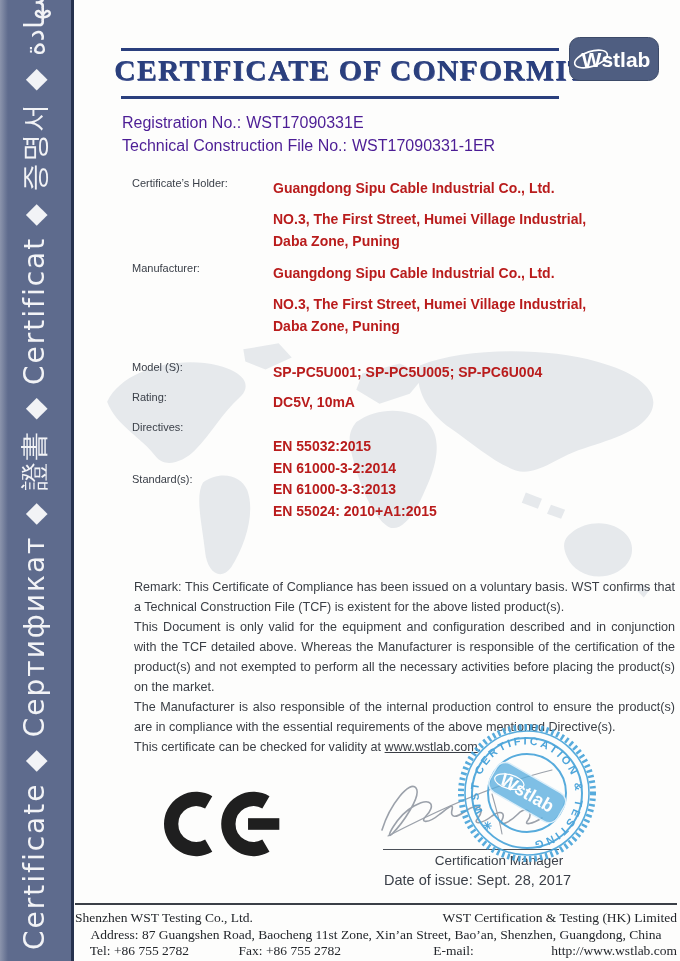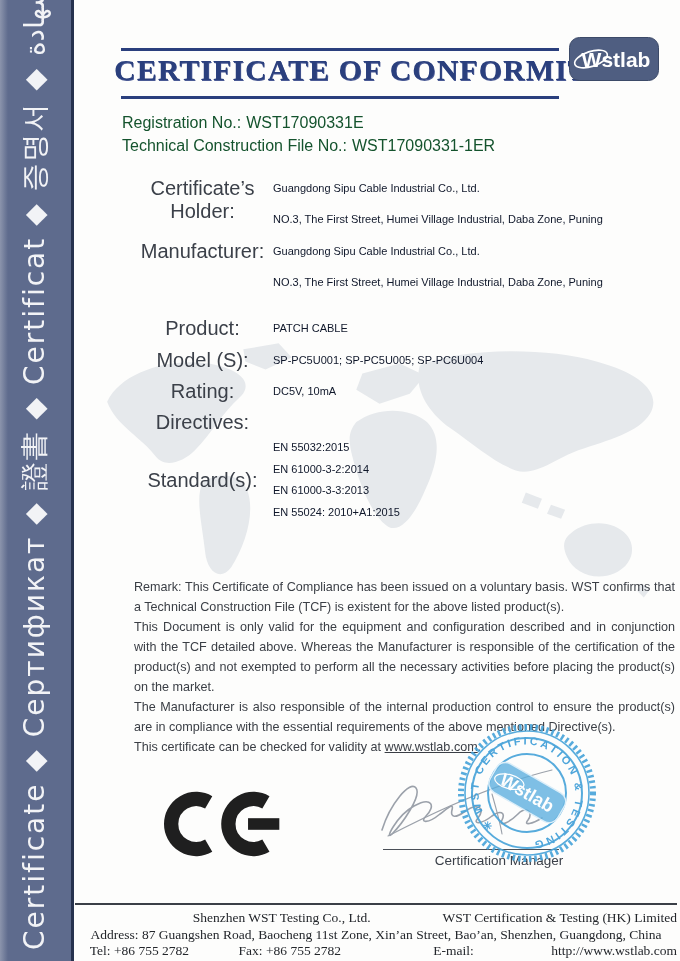--- a/index.html
+++ b/index.html
@@ -26,28 +26,28 @@
   .rule { position:absolute; left:47px; width:438px; height:3px; background:#2a3f7d; }
   .rule-top { top:48px; }
   .rule-bottom { top:96px; }
   .title {
     position:absolute; left:40px; top:53px; width:452px; text-align:center;
     font-family:"Liberation Serif", serif; font-weight:bold; font-size:30px;
     letter-spacing:1px; color:#2a3f7d; white-space:nowrap;
     text-shadow:0.6px 0.6px 0 #4a5a95;
   }
   .logo { position:absolute; left:494px; top:36px; width:92px; height:46px; }
-  .reg-block { position:absolute; left:48px; top:111px; font-size:16px; color:#14532d; line-height:23px; }
+  .reg-block { position:absolute; left:48px; top:111px; font-size:16px; color:#4c1d95; line-height:23px; }
   .reg-line span { margin-right:5px; }
   
   .fields { position:absolute; left:58px; top:177px; width:528px; }
   .field-row { display:grid; grid-template-columns:141px 1fr; }
-  .field-label { font-size:20px; color:#3b4049;text-align:center; }
+  .field-label { font-size:11px; color:#3b4049; }
   .field-label.center { align-self:center; }
-  .field-value { font-size:11px; color:#0f172a; line-height:22px; max-width:348px; }
+  .field-value { font-size:14px; color:#b91c1c; line-height:22px; max-width:348px;font-weight:bold; }
   .company { margin-bottom:9px; }
   .mb10 { margin-bottom:10px; } .mb11 { margin-bottom:24px; }
   .mb9  { margin-bottom:9px; }  .mb8  { margin-bottom:8px; }
   .mb3  { margin-bottom:3px; }
   .stds div { line-height:21.5px; }
   
   .remark {
     position:absolute; left:60px; top:577px; width:541px;
     font-size:12.6px; line-height:20px; color:#3a3e45; text-align:justify;
   }
@@ -59,21 +59,21 @@
   .sig-role { position:absolute; left:352px; top:853px; width:146px; text-align:center; font-size:13.5px; color:#3b4049; }
   .date-line { position:absolute; left:310px; top:872px; font-size:14.5px; color:#3b4049; }
   .stamp { position:absolute; left:380px; top:720px; width:146px; height:146px; opacity:0.92; }
   
   .footer {
     position:absolute; left:75px; right:3px; top:903px;
     border-top:2px solid #3a3f47; padding-top:5px;
     font-family:"Liberation Serif", serif; font-size:13.5px; color:#23262b;
     text-align:center; line-height:16.5px;
   }
-  .footer-companies { display:flex; justify-content:flex-end; gap:72px; }
+  .footer-companies { display:flex; justify-content:space-between; gap:72px; }
   .footer-contact { display:flex; justify-content:center; gap:20px; }
 </style>
 </head>
 <body>
 
 <div class="page">
 
   <aside class="sidebar">
     <div class="sidebar-text">Certificate ◆ Сертификат ◆ 證書 ◆ Certificat ◆ 증명서 ◆ شهادة</div>
   </aside>
@@ -125,24 +125,20 @@
       </div>
 
       <div class="field-row mb11">
         <div class="field-label">Manufacturer:</div>
         <div class="field-value">
           <div class="company">Guangdong Sipu Cable Industrial Co., Ltd.</div>
           <div>NO.3, The First Street, Humei Village Industrial, Daba Zone, Puning</div>
         </div>
       </div>
 
-      <div class="field-row mb9">
-        <div class="field-label">Product:</div>
-        <div class="field-value">PATCH CABLE</div>
-      </div>
 
       <div class="field-row mb8">
         <div class="field-label">Model (S):</div>
         <div class="field-value">SP-PC5U001; SP-PC5U005; SP-PC6U004</div>
       </div>
 
 
       <div class="field-row mb8">
         <div class="field-label">Rating:</div>
         <div class="field-value">DC5V, 10mA</div>
@@ -180,20 +176,21 @@
 
     <svg class="signature-svg" viewBox="0 0 190 86">
       <g stroke="#9ba1aa" fill="none" stroke-width="1.6" stroke-linecap="round">
         <path d="M8,66 C16,40 36,16 42,24 C48,32 28,60 18,70 C10,78 22,52 40,42 C58,32 62,42 52,52 C45,59 54,60 66,50 C74,44 80,38 78,46 C76,54 82,54 90,48 C104,38 112,44 104,54 C98,61 108,60 118,52 C126,46 132,48 128,56 C124,64 136,58 144,50 C152,42 160,48 154,56 C149,62 158,60 168,54"></path>
         <path d="M14,72 C60,48 120,20 178,6" stroke-width="1.1"></path>
         <path d="M118,30 C122,44 126,58 128,70" stroke-width="1.1"></path>
       </g>
     </svg>
     <div class="sig-line"></div>
     <div class="sig-role">Certification Manager</div>
+    <div class="date-line">Date of issue: Sept. 28, 2017</div>
 
     <svg class="stamp" viewBox="0 0 146 146">
       <g fill="none" stroke="#4aa5da">
         <circle cx="73" cy="73" r="66" stroke-width="6" stroke-dasharray="2.5 3"></circle>
         <circle cx="73" cy="73" r="62" stroke-width="1.6"></circle>
         <circle cx="73" cy="73" r="55" stroke-width="2"></circle>
         <circle cx="73" cy="73" r="39" stroke-width="2"></circle>
       </g>
       <defs>
         <path id="seal-text-path" d="M 39.8,106.2 A 47 47 0 1 1 106.2,39.8 A 47 47 0 1 1 39.8,106.2"></path>

